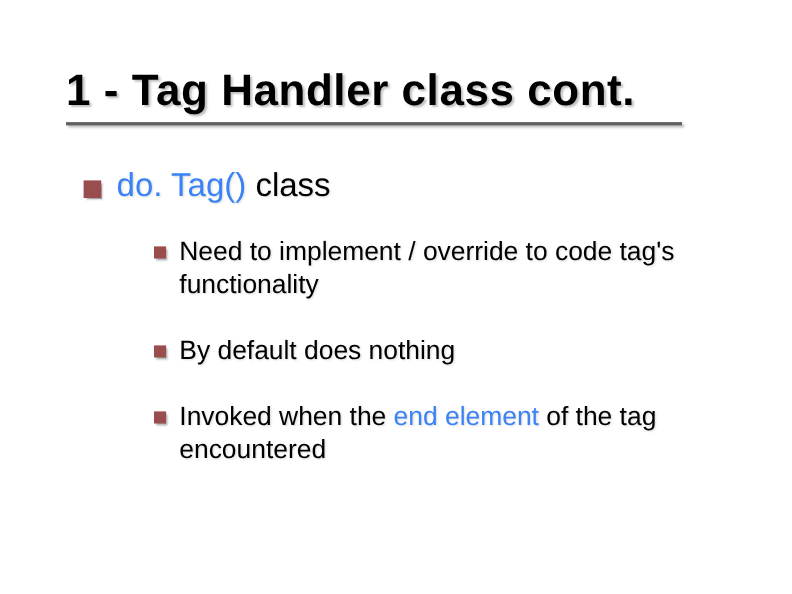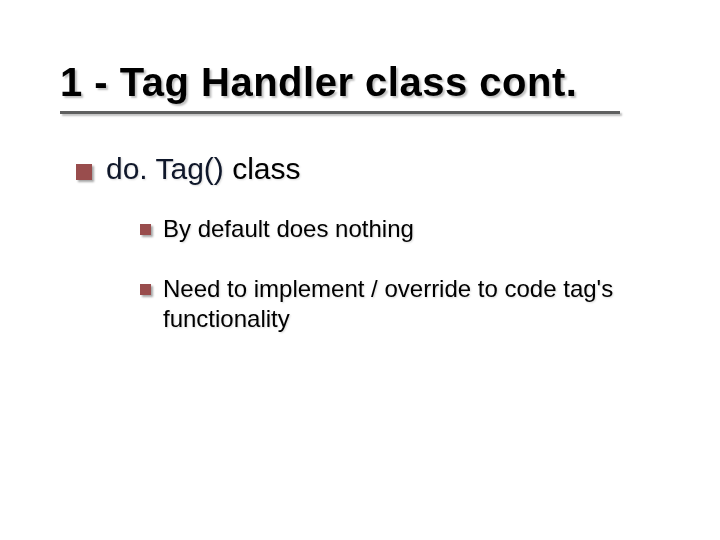--- a/index.html
+++ b/index.html
@@ -64,42 +64,48 @@
     display: inline-block;
     width: 11px;
     height: 11px;
     background: #994d4d;
     margin-top: 10px;
     margin-right: 12px;
     box-shadow: 2px 2px 2px rgba(0,0,0,0.35);
     flex: 0 0 auto;
   }
   .accent {
-    color: #0f172a;
+    color: #3b82f6;
   }
 </style>
 </head>
 <body>
 
 <div class="slide">
 
   <h1 class="title">1 - Tag Handler class cont.</h1>
   <div class="underline"></div>
 
   <div class="lvl1">
     <span class="bullet-lg"></span>
     <span>
       <span class="accent">do. Tag()</span><span> class</span>
     </span>
   </div>
 
   <div class="lvl2">
     <span class="bullet-sm"></span>
+    <span>Need to implement / override to code tag's functionality</span>
+  </div>
+
+  <div class="lvl2">
+    <span class="bullet-sm"></span>
     <span>By default does nothing</span>
   </div>
 
   <div class="lvl2">
     <span class="bullet-sm"></span>
-    <span>Need to implement / override to code tag's functionality</span>
+    <span>
+      <span>Invoked when the </span><span class="accent">end element</span><span> of the tag encountered</span>
+    </span>
   </div>
-
 
 </div>
 
 </body></html>

